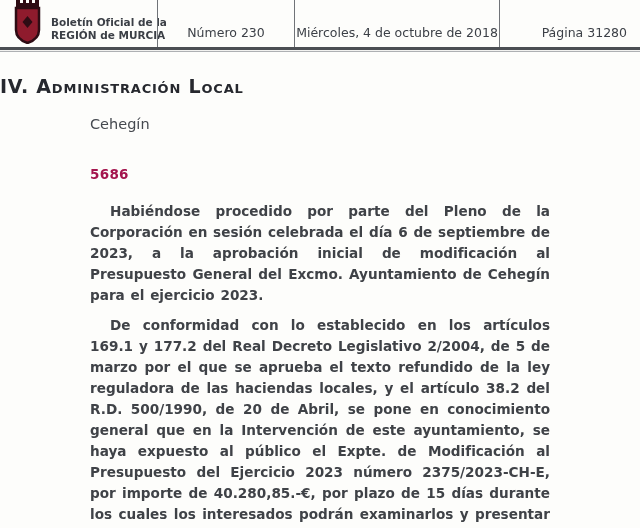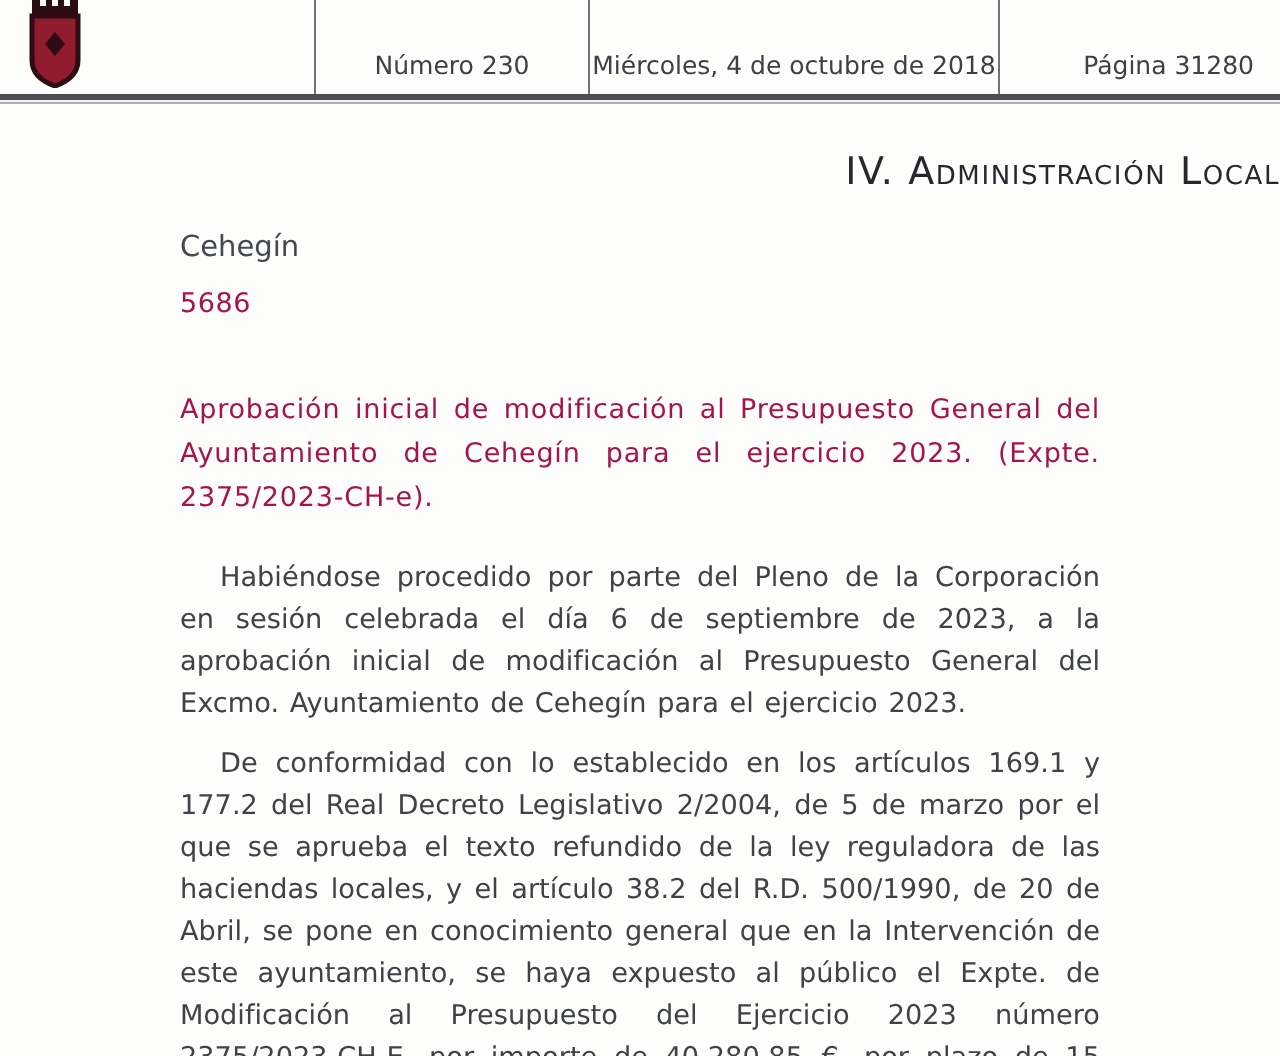--- a/index.html
+++ b/index.html
@@ -50,41 +50,40 @@
     height: 0;
     border-top: 3px solid #4b4e53;
     border-bottom: 2px solid #aeb0b3;
     margin: 0;
   }
   .rule-double-inner { height: 1px; background: #f2f2f0; }
 
   
   .section-title {
     margin-top: 23px;
-    text-align: right;
+    text-align: left;
     font-size: 19px;
-    font-weight: normal;
+    font-weight: bold;
     font-variant: small-caps;
     letter-spacing: 0.8px;
     color: #26282e;
   }
 
   
   .content { margin-left: 90px; width: 460px; }
   .municipality {
     margin-top: 19px;
     font-size: 14.5px;
     color: #45494f;
   }
   .announcement {
-    margin-top: 12px;
+    margin-top: 34px;
     display: flex;
     color: #a4154e;
-    font-weight: normal;
-    flex-direction: column;
+    font-weight: bold;
   }
   .ann-number {
     width: 50px;
     flex: 0 0 50px;
     font-size: 13.5px;
     letter-spacing: 0.3px;
   }
   .ann-title {
     flex: 1;
     font-size: 13.5px;
@@ -95,39 +94,44 @@
   }
   .body-paragraph {
     margin: 0;
     padding-top: 9px;
     font-size: 13.6px;
     line-height: 21px;
     text-align: justify;
     text-indent: 20px;
     color: #3f4247;
     word-spacing: 1px;
+    font-weight: bold;
   }
   .body-paragraph.first { padding-top: 19px; }
 </style>
 </head>
 <body>
 
 <div class="page">
 
   <div class="masthead">
     <div class="masthead-cell cell-logo">
       <div class="logo-wrap">
         <svg class="crest" viewBox="0 0 29 44" xmlns="http://www.w3.org/2000/svg">
 
           <path d="M3 0 h4 v3 h3 v-3 h3 v3 h3 v-3 h3 v3 h3 v-3 h4 v8 H3 Z" fill="#2e0c14"></path>
 
           <path d="M3 8 h23 v22 q0 9 -11.5 13 Q3 39 3 30 Z" fill="#8f1b2d" stroke="#2e0c14" stroke-width="2.5"></path>
 
           <path d="M14.5 16 l5 6 -5 6 -5 -6 Z" fill="#2e0c14"></path>
         </svg>
+        <div class="logo-text">
+          <div>Boletín Oficial de la</div>
+          <div>REGIÓN de MURCIA</div>
+        </div>
       </div>
     </div>
     <div class="v-divider"></div>
     <div class="masthead-cell cell-number">
       <span class="masthead-text">Número 230</span>
     </div>
     <div class="v-divider"></div>
     <div class="masthead-cell cell-date">
       <span class="masthead-text">Miércoles, 4 de octubre de 2018</span>
     </div>
@@ -140,21 +144,20 @@
       <div class="rule-double-inner"></div>
     </div>
 
   <div class="section-title">IV. Administración Local</div>
 
   <div class="content">
     <div class="municipality">Cehegín</div>
 
     <div class="announcement">
       <div class="ann-number">5686</div>
-      <div class="ann-title">Aprobación inicial de modificación al Presupuesto General del Ayuntamiento de Cehegín para el ejercicio 2023. (Expte. 2375/2023-CH-e).</div>
     </div>
 
     <p class="body-paragraph first">Habiéndose procedido por parte del Pleno de la Corporación en sesión celebrada el día 6 de septiembre de 2023, a la aprobación inicial de modificación al Presupuesto General del Excmo. Ayuntamiento de Cehegín para el ejercicio 2023.</p>
     <p class="body-paragraph">De conformidad con lo establecido en los artículos 169.1 y 177.2 del Real Decreto Legislativo 2/2004, de 5 de marzo por el que se aprueba el texto refundido de la ley reguladora de las haciendas locales, y el artículo 38.2 del R.D. 500/1990, de 20 de Abril, se pone en conocimiento general que en la Intervención de este ayuntamiento, se haya expuesto al público el Expte. de Modificación al Presupuesto del Ejercicio 2023 número 2375/2023-CH-E, por importe de 40.280,85.-€, por plazo de 15 días durante los cuales los interesados podrán examinarlos y presentar reclamaciones ante el Pleno, entendiéndose definitivamente aprobados si durante el citado plazo no se hubiesen presentado reclamaciones.</p>
 
   </div>
 
 </div>
 
 </body></html>

